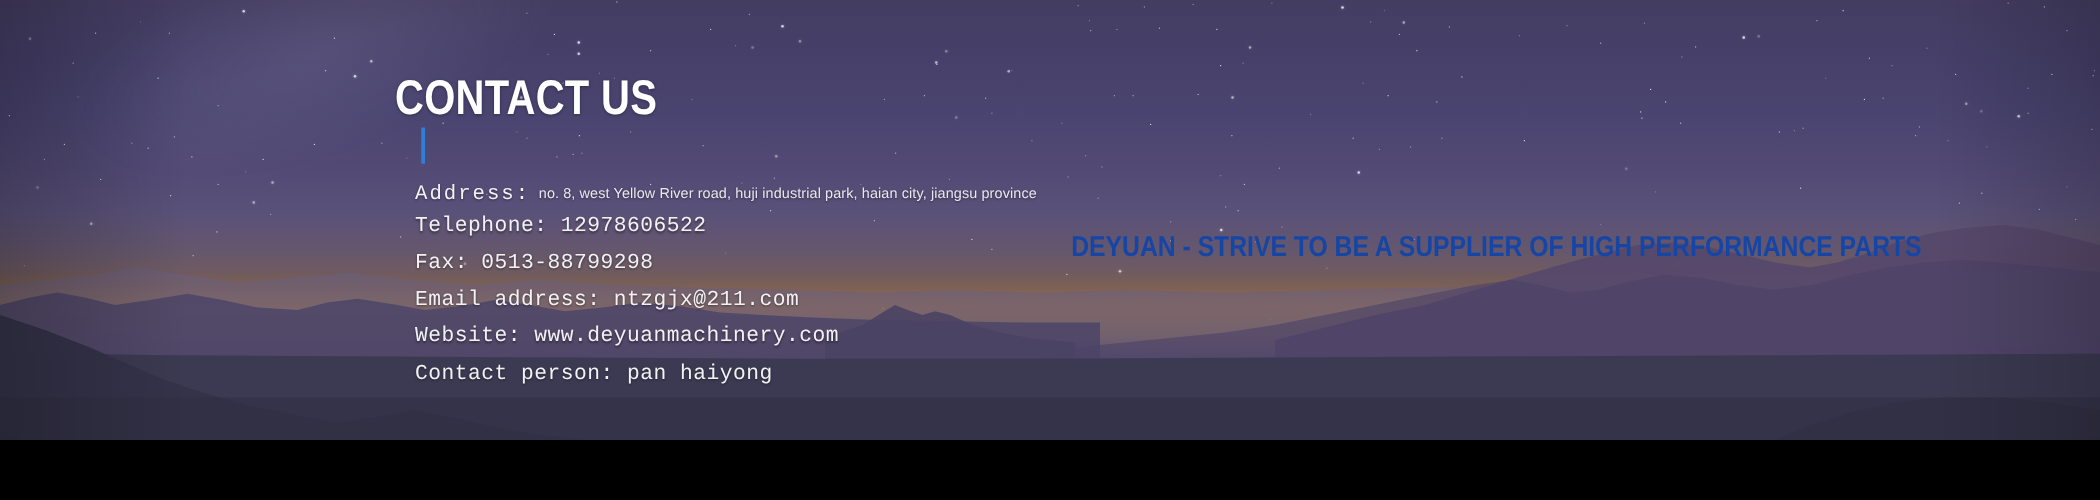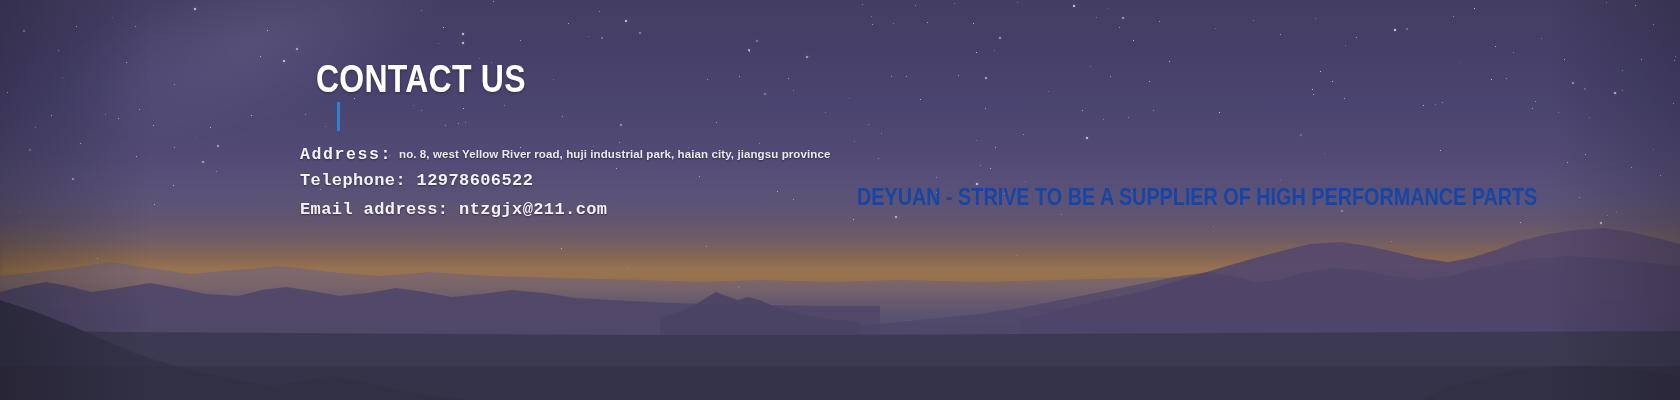--- a/index.html
+++ b/index.html
@@ -7,21 +7,21 @@
   html, body {
     width:1680px; height:400px;
     overflow:hidden;
     background:#000;
     font-family:"Liberation Sans", sans-serif;
   }
 
   
   .banner{
     position:relative;
-    width:1680px; height:400px;
+    width:1680px; height:352px;
     overflow:hidden;
     isolation:isolate;
   }
 
   
   .sky{
     position:absolute; inset:0;
     background:
       linear-gradient(to bottom,
         #443d62 0%,
@@ -116,23 +116,22 @@
     white-space:nowrap;
   }
 
   .accent-bar{
     position:absolute; left:337px; top:102px;
     width:3px; height:29px;
     background:#2f7fd4;
   }
 
   .details{
-    position:absolute; left:300px; top:143px;
+    position:absolute; left:332px; top:143px;
     width:760px;
-    font-weight:bold;
   }
   .line{
     display:block;
     color:#f2f2f4;
     font-family:"Liberation Mono","DejaVu Sans Mono", monospace;
     font-size:17px;
     line-height:29.4px;
     letter-spacing:.4px;
     white-space:nowrap;
     text-shadow:0 1px 2px rgba(0,0,0,.45);
@@ -454,21 +453,24 @@
     <div class="accent-bar"></div>
 
     <div class="details">
 
       <div class="line first">
         <span class="addr-label">Address:</span><span class="addr-value">no. 8, west Yellow River road, huji industrial park, haian city, jiangsu province</span>
       </div>
 
       <div class="line">Telephone: 12978606522</div>
 
+      <div class="line">Fax: 0513-88799298</div>
 
       <div class="line">Email address: ntzgjx@211.com</div>
 
-
+      <div class="line">Website: www.deyuanmachinery.com</div>
+
+      <div class="line">Contact person: pan haiyong</div>
     </div>
 
     <div class="slogan">DEYUAN - STRIVE TO BE A SUPPLIER OF HIGH PERFORMANCE PARTS</div>
   </div>
 </div>
 
 </body></html>

